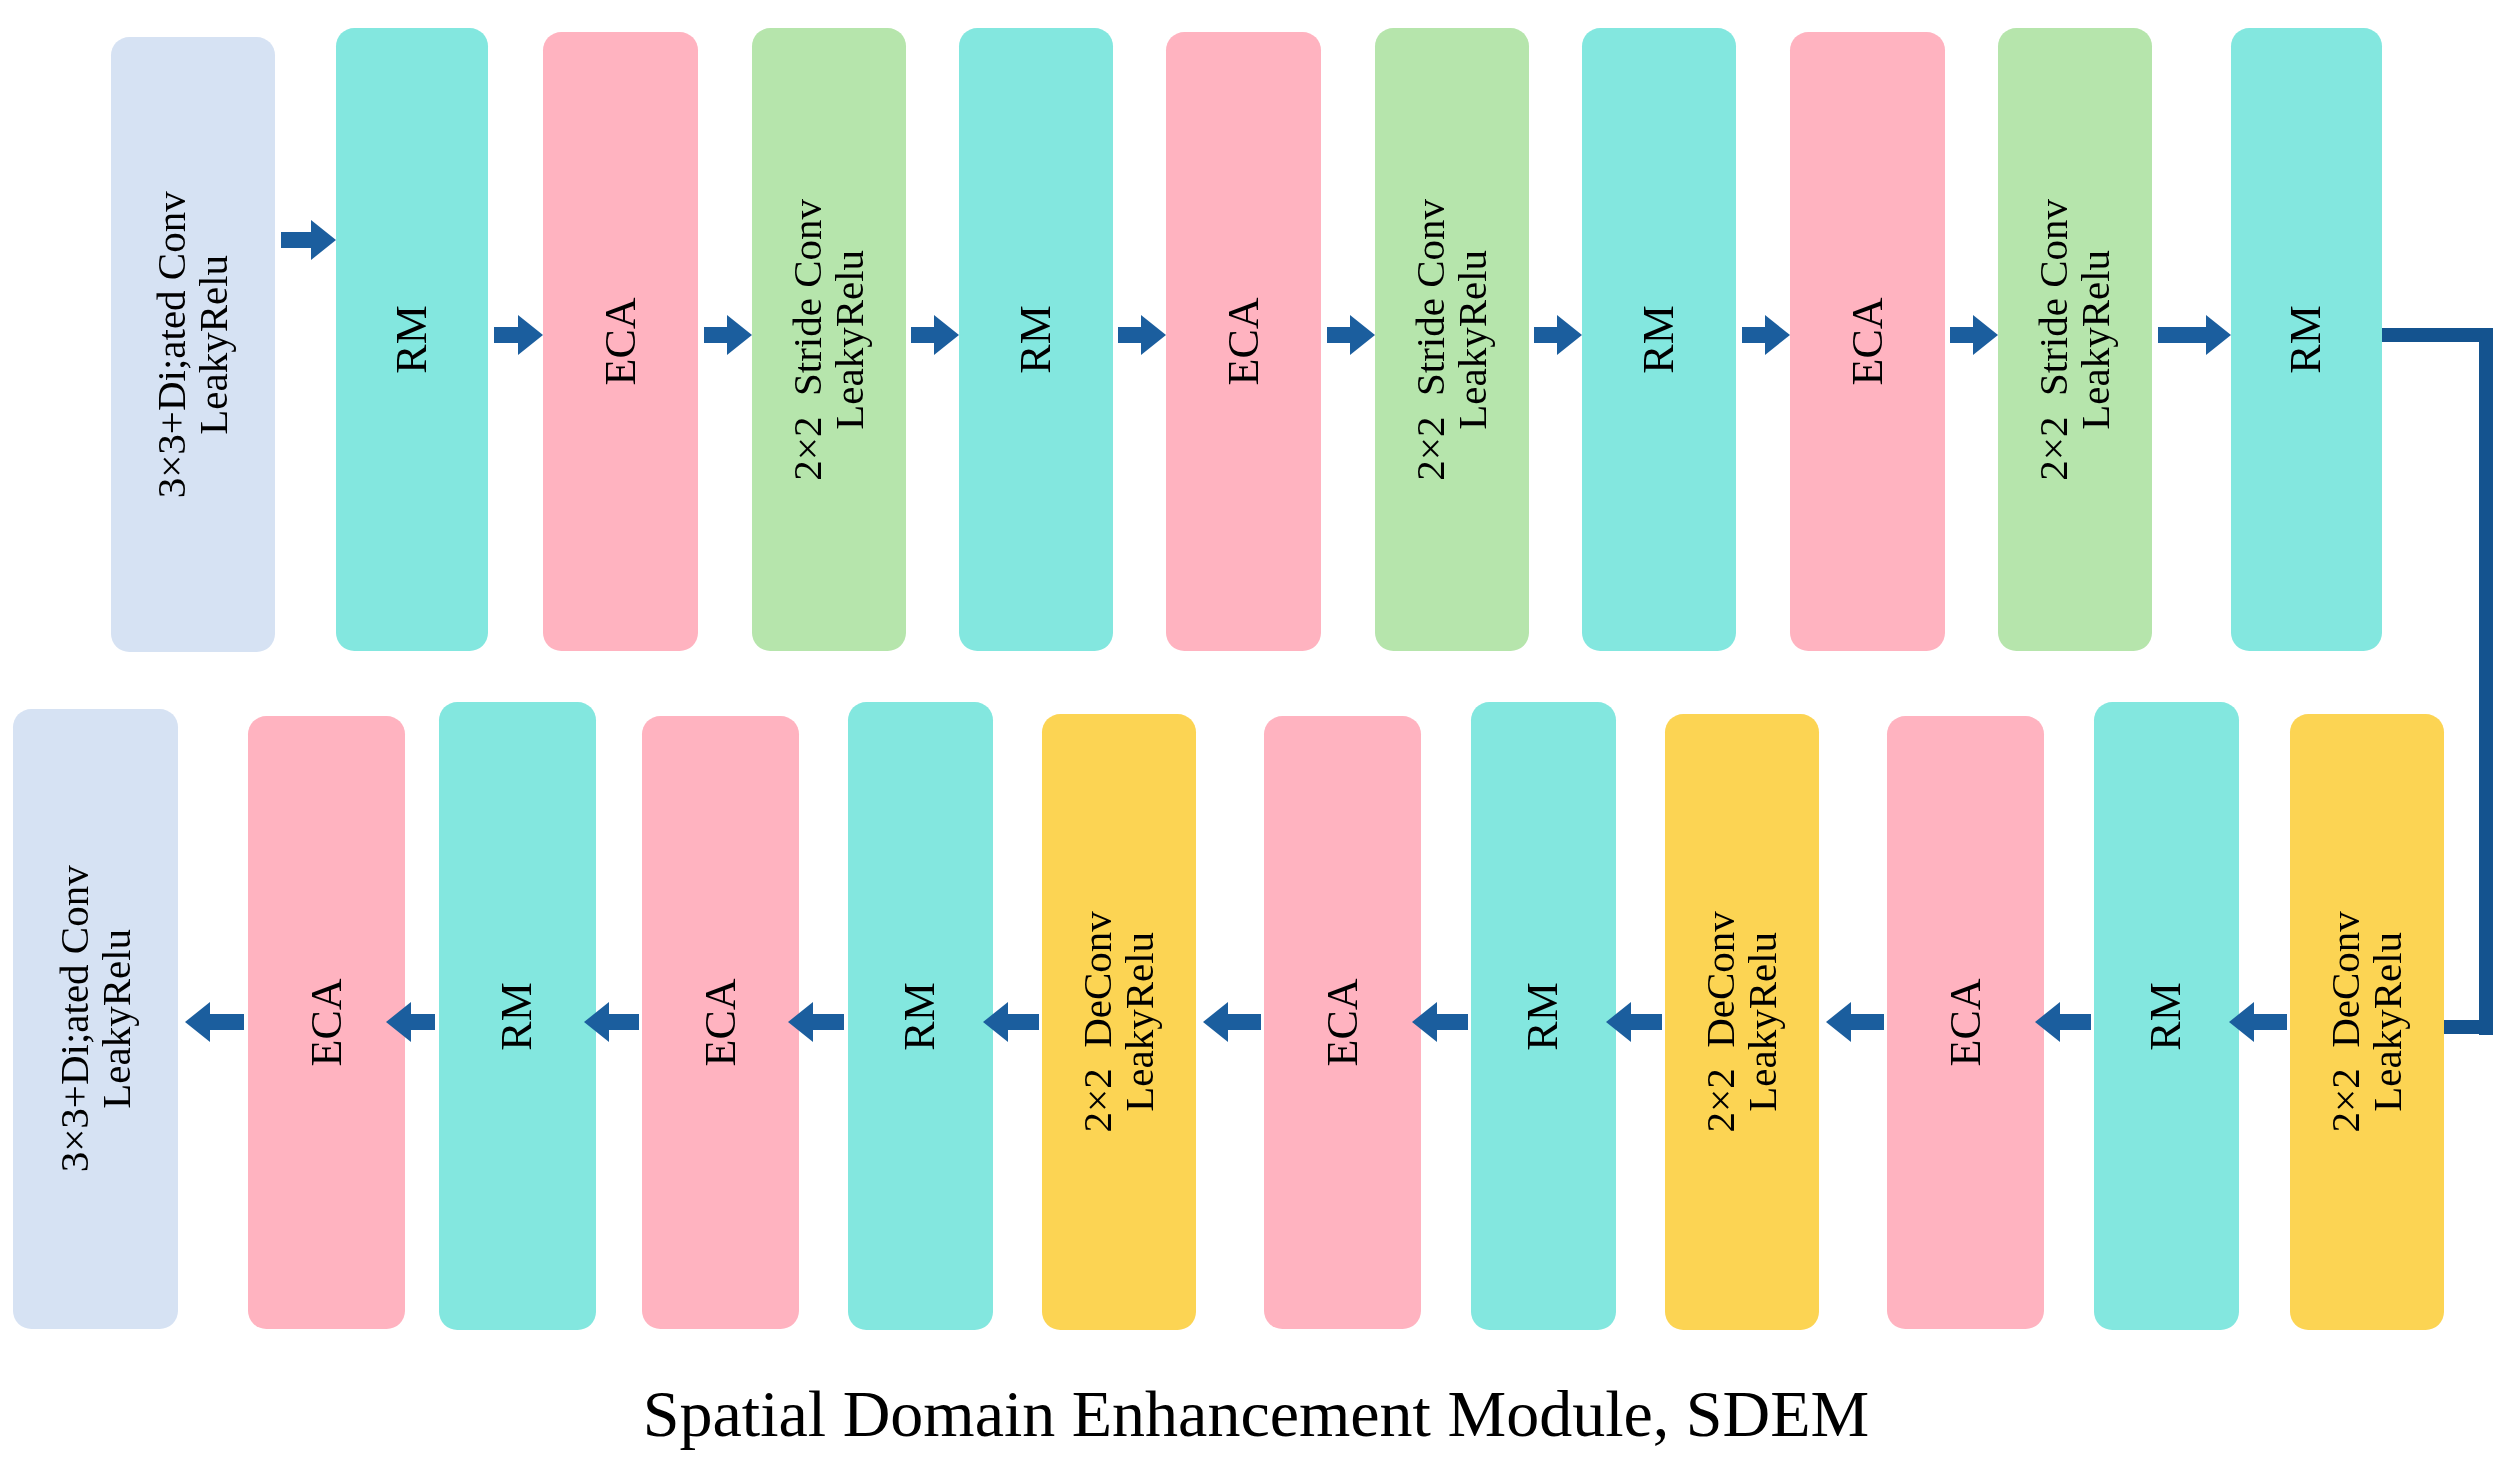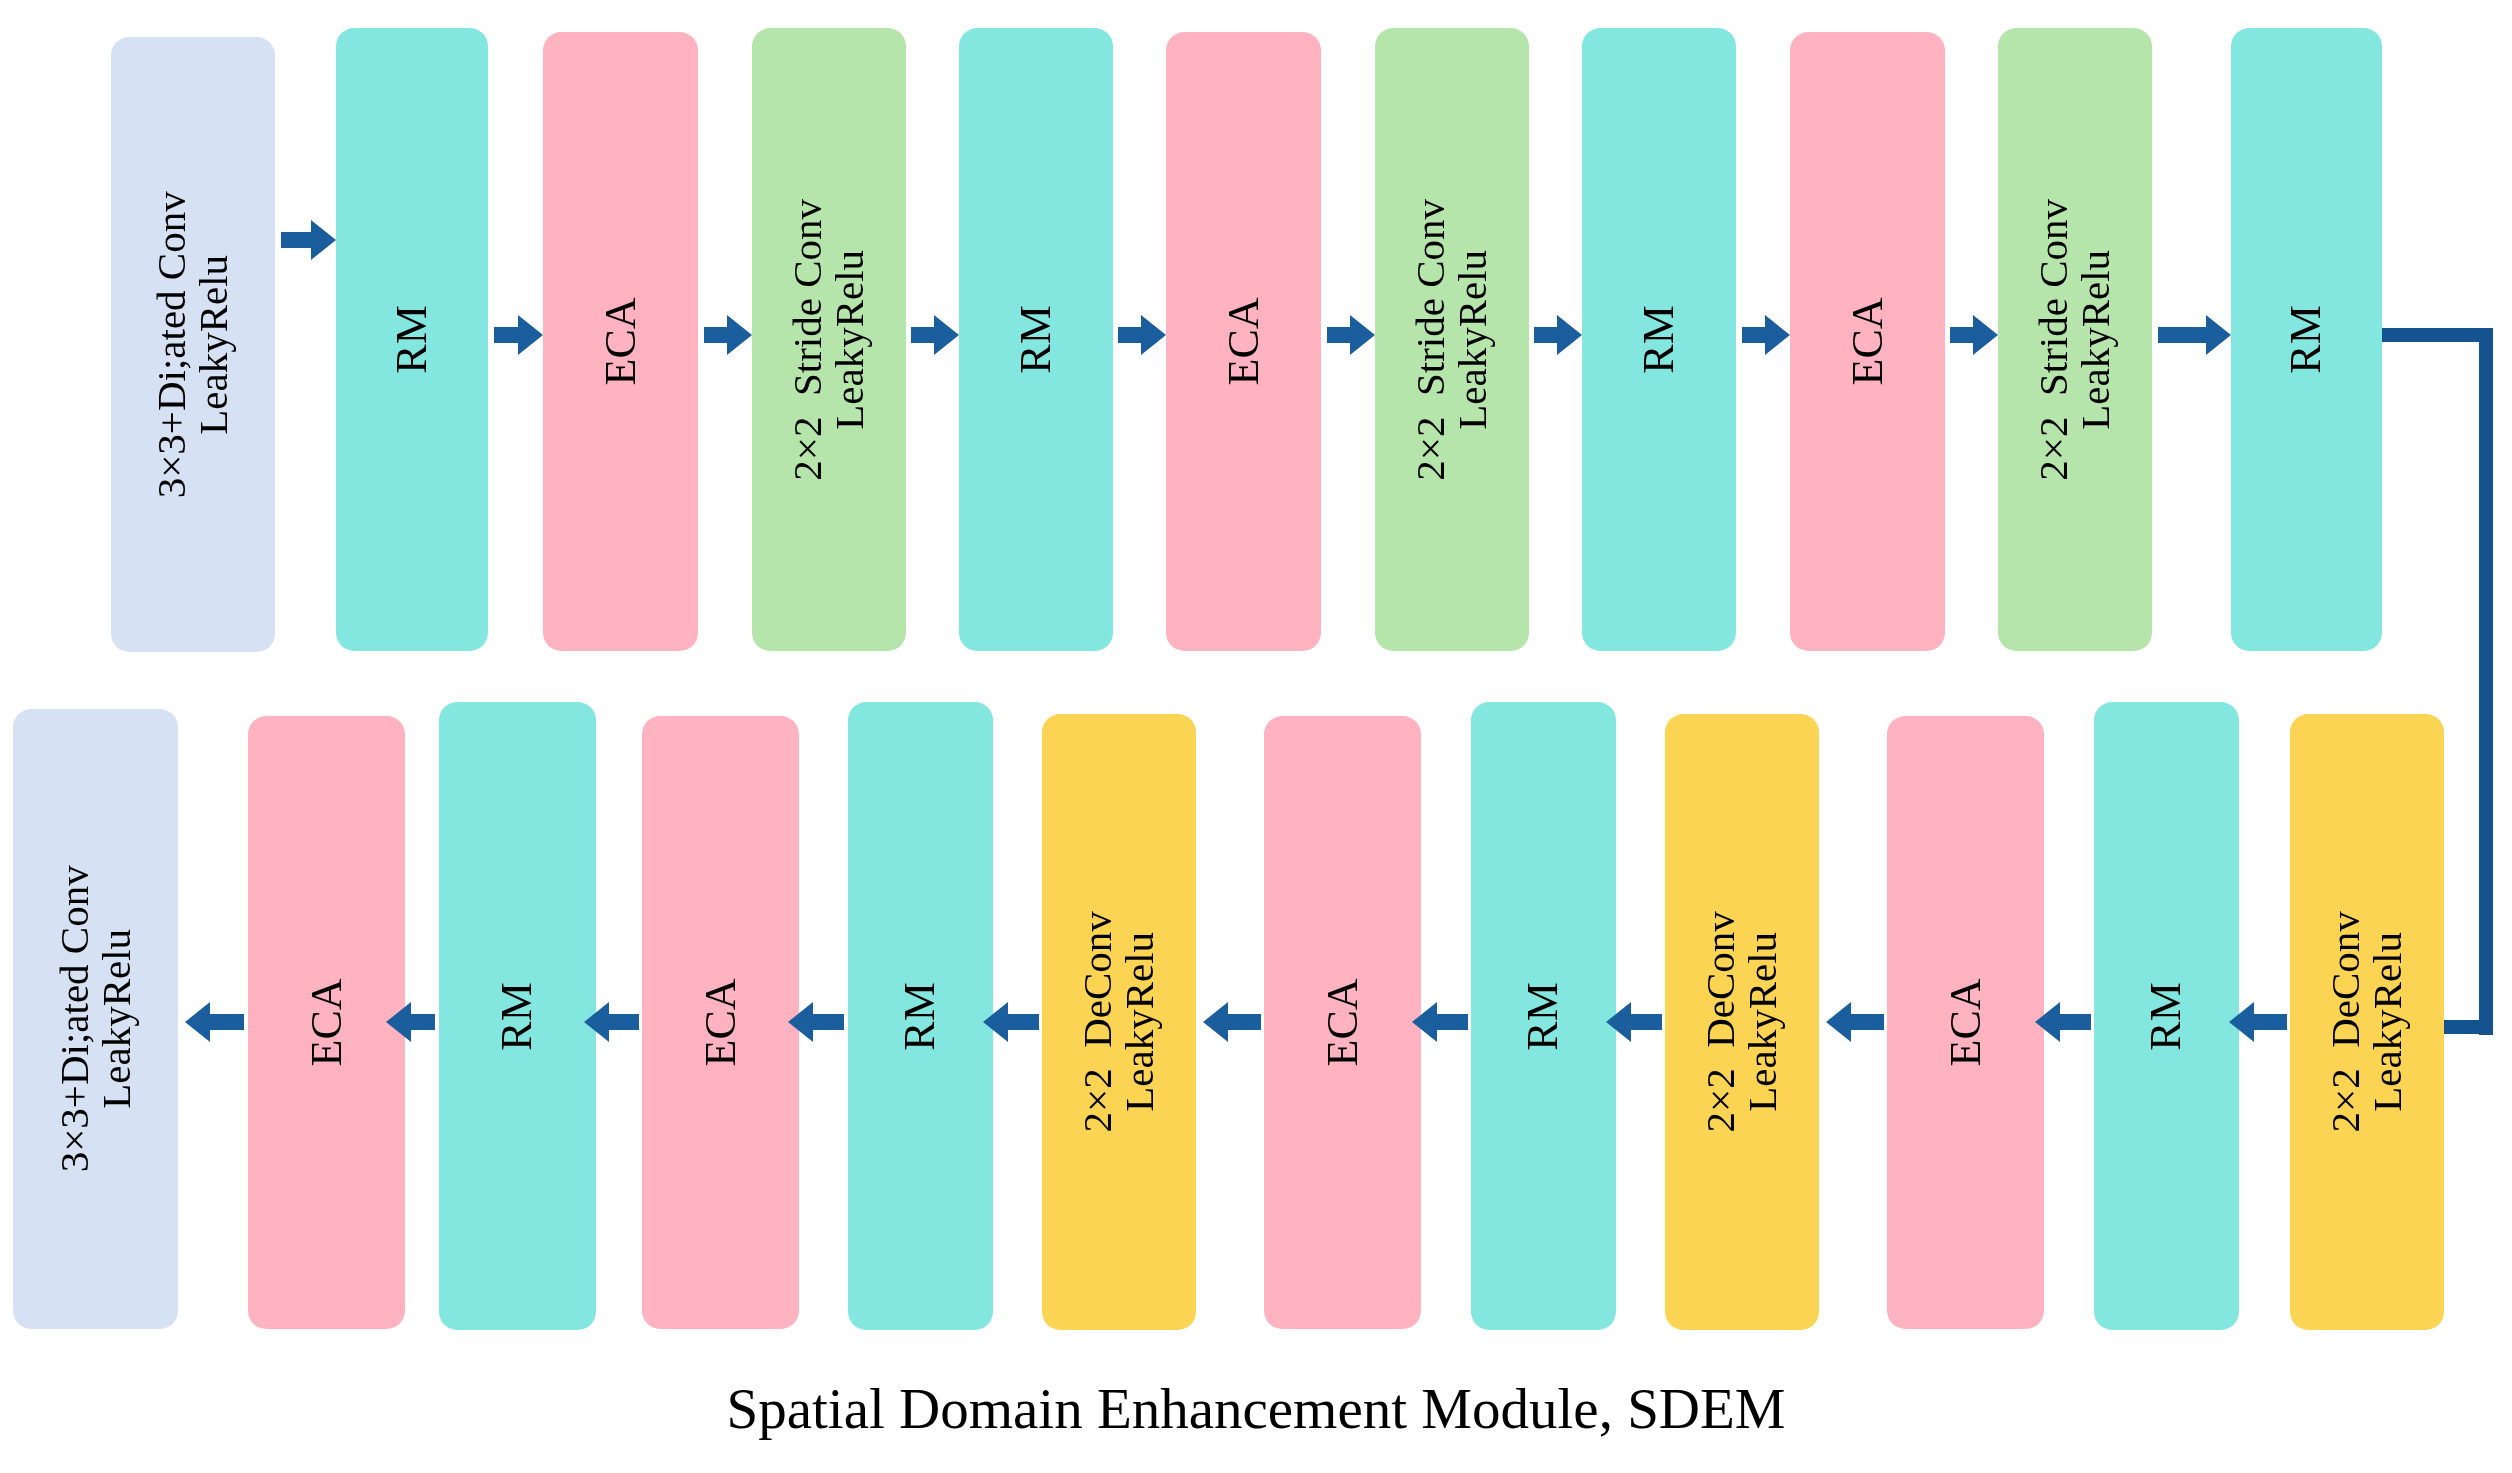--- a/index.html
+++ b/index.html
@@ -60,21 +60,21 @@
     border-bottom:20px solid transparent;
     border-right:25.4px solid #1b5e9e;
   }
 
   .caption{
     position:absolute;
     left:0;right:0;
     text-align:center;
     color:#000000;
     font-family:"Liberation Serif","DejaVu Serif",serif;
-    font-size:57px;
+    font-size:66px;
     white-space:pre;
   }
 </style>
 </head>
 <body>
 
 <div id="canvas">
 
   <div class="box multi" style="left:111px;top:37px;width:164px;height:615px;background:#D6E2F3;">
     <span class="vlabel">3×3+Di;ated Conv

